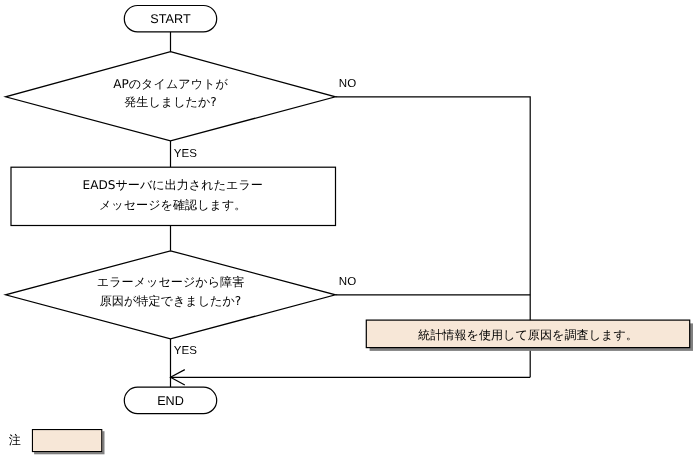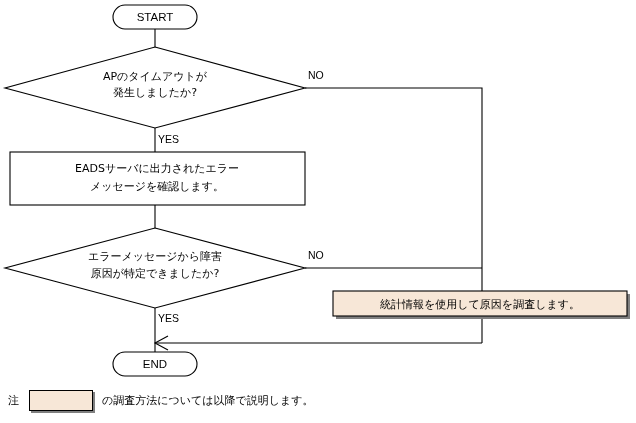--- a/index.html
+++ b/index.html
@@ -152,16 +152,15 @@
 
     <rect class="callout-shadow" x="336" y="294" width="294" height="25"></rect>
     <rect class="callout-box" x="333" y="291" width="294" height="25"></rect>
     <text class="callout-text" x="480" y="308">統計情報を使用して原因を調査します。</text>
 
   </svg>
 
   <div class="note-row">
     <span class="note-marker-label">注</span>
     <span class="note-swatch"></span>
-    <span class="note-text">の調査方法については以降で説明します。</span>
   </div>
 
 </div>
 
 </body></html>

